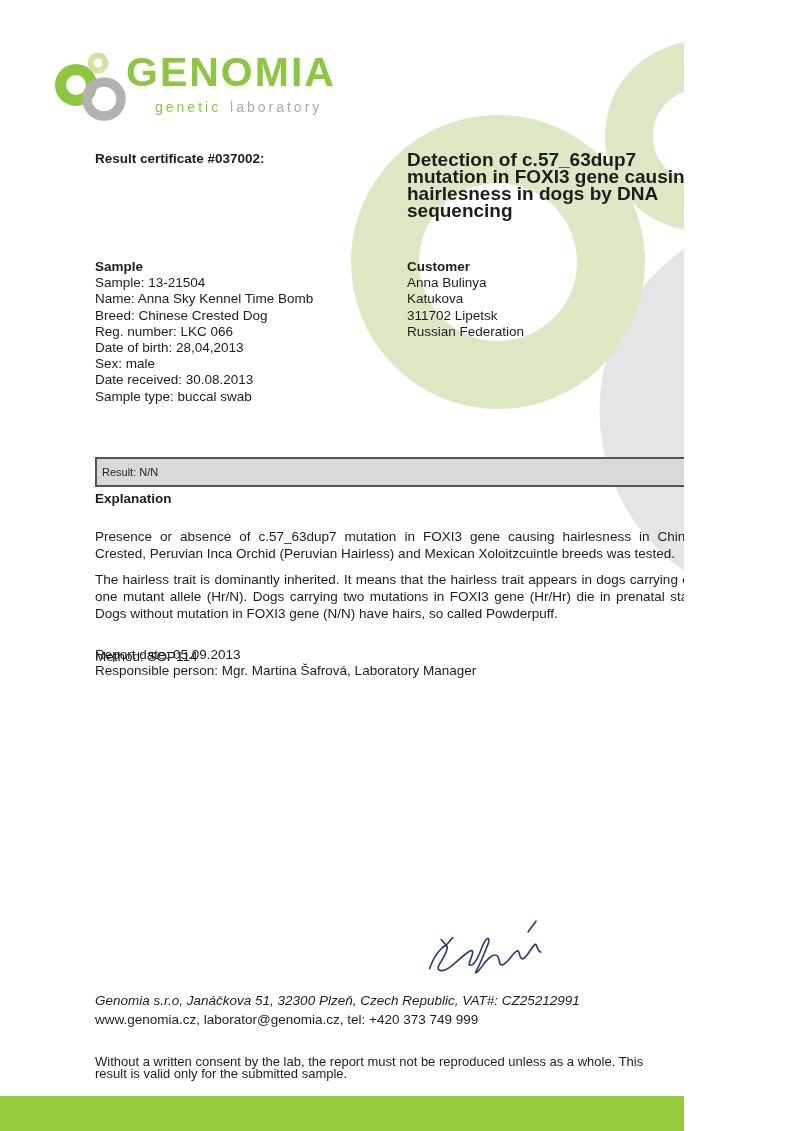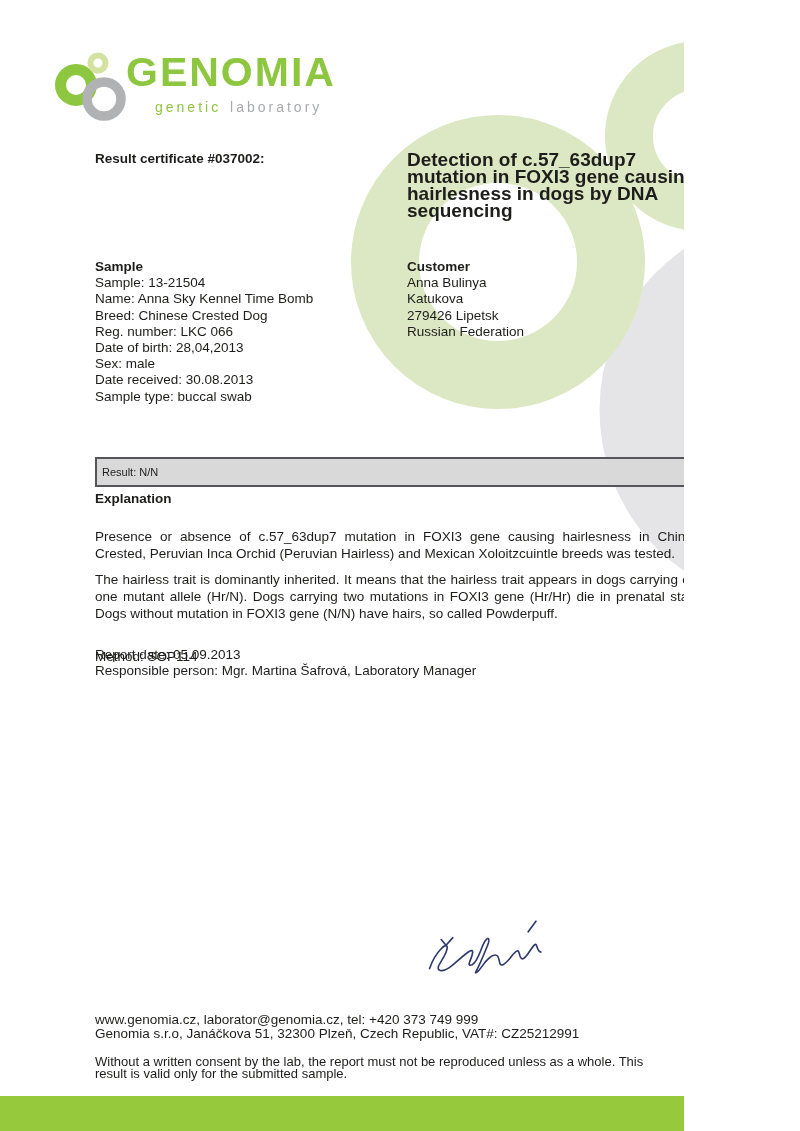--- a/index.html
+++ b/index.html
@@ -58,21 +58,21 @@
   .method{top:621px;margin-top:28px;}
   .report-date{top:647px;}
   .responsible{top:663px;}
 
   
   .signature{position:absolute;left:418px;top:916px;}
   .signature path{fill:none;stroke:var(--ink,#2e3a6e);stroke-width:1.7;
     stroke-linecap:round;stroke-linejoin:round;}
 
   
-  .footer-address{top:1025px;line-height:17px;}
+  .footer-address{top:992px;line-height:17px;font-style:italic;}
   .footer-contact{top:1011px;line-height:17px;}
   .disclaimer-row{
     position:absolute;left:95px;top:1056px;width:620px;
     display:flex;align-items:flex-start;font-size:13px;line-height:12px;
   }
   .disclaimer-row .pagenum{margin-left:28px;white-space:nowrap;}
   .bottom-bar{
     position:absolute;left:0;top:1096px;width:800px;height:35px;
     background:var(--bar,#97c93d);
   }
@@ -113,21 +113,21 @@
       <div>Date of birth: 28,04,2013</div>
       <div>Sex: male</div>
       <div>Date received: 30.08.2013</div>
       <div>Sample type: buccal swab</div>
     </section>
 
     <section class="block customer">
       <div class="h">Customer</div>
       <div>Anna Bulinya</div>
       <div>Katukova</div>
-      <div>279426 Lipetsk</div>
+      <div>311702 Lipetsk</div>
       <div>Russian Federation</div>
     </section>
 
     <div class="result-box">Result: N/N</div>
 
     <div class="expl-h">Explanation</div>
     <p class="para para1">Presence or absence of c.57_63dup7 mutation in FOXI3 gene causing hairlesness in Chinese Crested, Peruvian Inca Orchid (Peruvian Hairless) and Mexican Xoloitzcuintle breeds was tested.</p>
     <p class="para para2">The hairless trait is dominantly inherited. It means that the hairless trait appears in dogs carrying only one mutant allele (Hr/N). Dogs carrying two mutations in FOXI3 gene (Hr/Hr) die in prenatal stage. Dogs without mutation in FOXI3 gene (N/N) have hairs, so called Powderpuff.</p>
     <div class="line method">Method: SOP114</div>
     <div class="line report-date">Report date: 05.09.2013</div>

